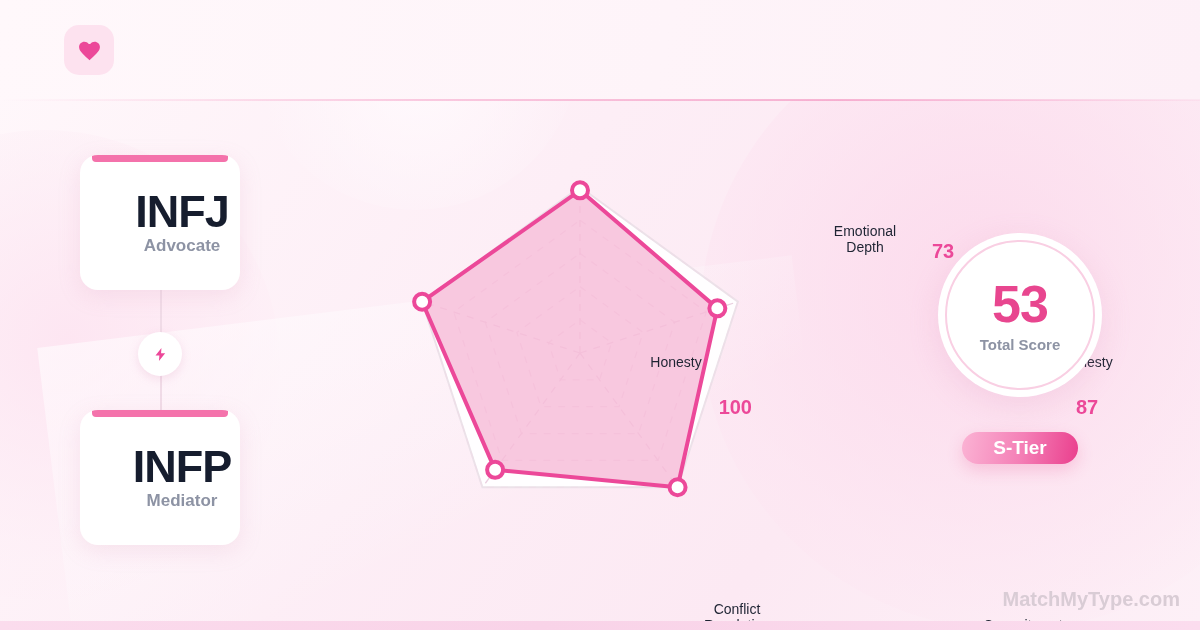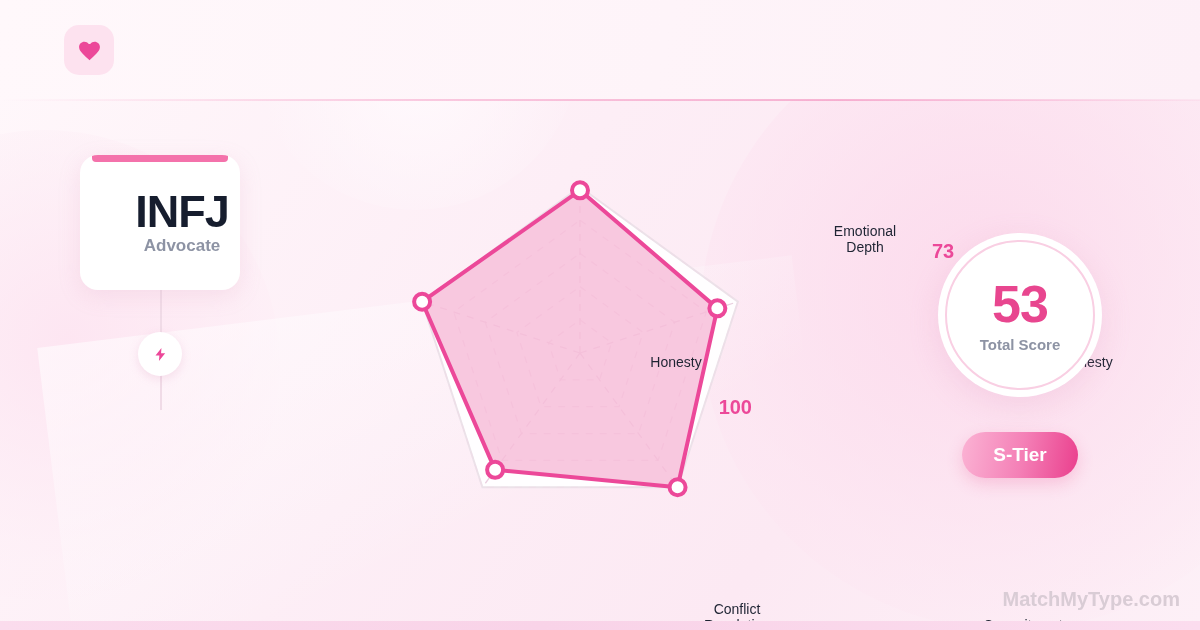--- a/index.html
+++ b/index.html
@@ -122,21 +122,21 @@
     display:flex; flex-direction:column; align-items:center; justify-content:center;
     z-index:5;
   }
   #score-circle::after {
     content:""; position:absolute; left:7px; top:7px; right:7px; bottom:7px;
     border-radius:50%; border:2px solid #f9cfe3;
   }
   #score-value { font-size:52px; font-weight:bold; color:#e8468f; line-height:1; letter-spacing:-1px; }
   #score-label { font-size:15px; font-weight:bold; color:#8d93a4; margin-top:6px; }
   #tier-badge {
-    position:absolute; left:962px; top:432px; width:116px; height:46px;
+    position:absolute; left:962px; top:432px; width:116px; height:32px;
     border-radius:25px;
     background:linear-gradient(100deg,#fbb3d4 0%,#f47fb6 52%,#ea3f8d 100%);
     box-shadow:0 6px 16px rgba(234,84,147,.24);
     display:flex; align-items:center; justify-content:center;
     z-index:5;
   }
   #tier-text { font-size:19px; font-weight:bold; color:#ffffff; }
 
   #watermark {
     position:absolute; right:20px; top:588px;
@@ -173,20 +173,25 @@
     <div class="type-name">Advocate</div>
   </div>
 
   <div id="connector"></div>
   <div id="bolt">
     <svg viewBox="0 0 24 24" aria-hidden="true">
       <path d="M13.5 1.5L4 13.5h6.2L9.5 22.5 19.5 10h-6.6l.6-8.5z" fill="#ec4899"></path>
     </svg>
   </div>
 
+  <div class="type-card" id="card-infp">
+    <div class="topbar"></div>
+    <div class="type-code">INFP</div>
+    <div class="type-name">Mediator</div>
+  </div>
 
   <div id="radar">
     <svg viewBox="0 0 580 530">
       <g>
         <polygon id="outer-poly" fill="#ffffff" fill-opacity="0.92" stroke="#ece2e9" stroke-width="2" points="280.00,87.00 437.88,201.70 377.57,387.30 182.43,387.30 122.12,201.70"></polygon>
       </g>
       <g id="grid-rings">
           <polygon points="280.00,87.00 437.88,201.70 377.57,387.30 182.43,387.30 122.12,201.70" fill="none" stroke="#f0dae7" stroke-width="1.3" stroke-dasharray="7 7" opacity="0.55"></polygon>
           <polygon points="280.00,120.20 406.30,211.96 358.06,360.44 201.94,360.44 153.70,211.96" fill="none" stroke="#e9cfdf" stroke-width="1.3" stroke-dasharray="7 7" opacity="0.75"></polygon>
           <polygon points="280.00,153.40 374.73,222.22 338.54,333.58 221.46,333.58 185.27,222.22" fill="none" stroke="#e9cfdf" stroke-width="1.3" stroke-dasharray="7 7" opacity="0.75"></polygon>
@@ -212,20 +217,21 @@
 
     <div class="axis-label" id="lbl-emotional">Emotional
 Depth</div>
     <div class="axis-label" id="lbl-honesty">Honesty</div>
     <div class="axis-label" id="lbl-intimacy">Honesty</div>
     <div class="axis-label" id="lbl-conflict">Conflict
 Resolution</div>
     <div class="axis-label" id="lbl-commit">Commitment</div>
 
     <div class="axis-val" id="val-emotional">73</div>
+    <div class="axis-val" id="val-honesty">87</div>
     <div class="axis-val" id="val-intimacy">100</div>
 
   </div>
 
   <div id="score-circle">
     <div id="score-value">53</div>
     <div id="score-label">Total Score</div>
   </div>
   <div id="tier-badge">
     <span id="tier-text">S-Tier</span>

